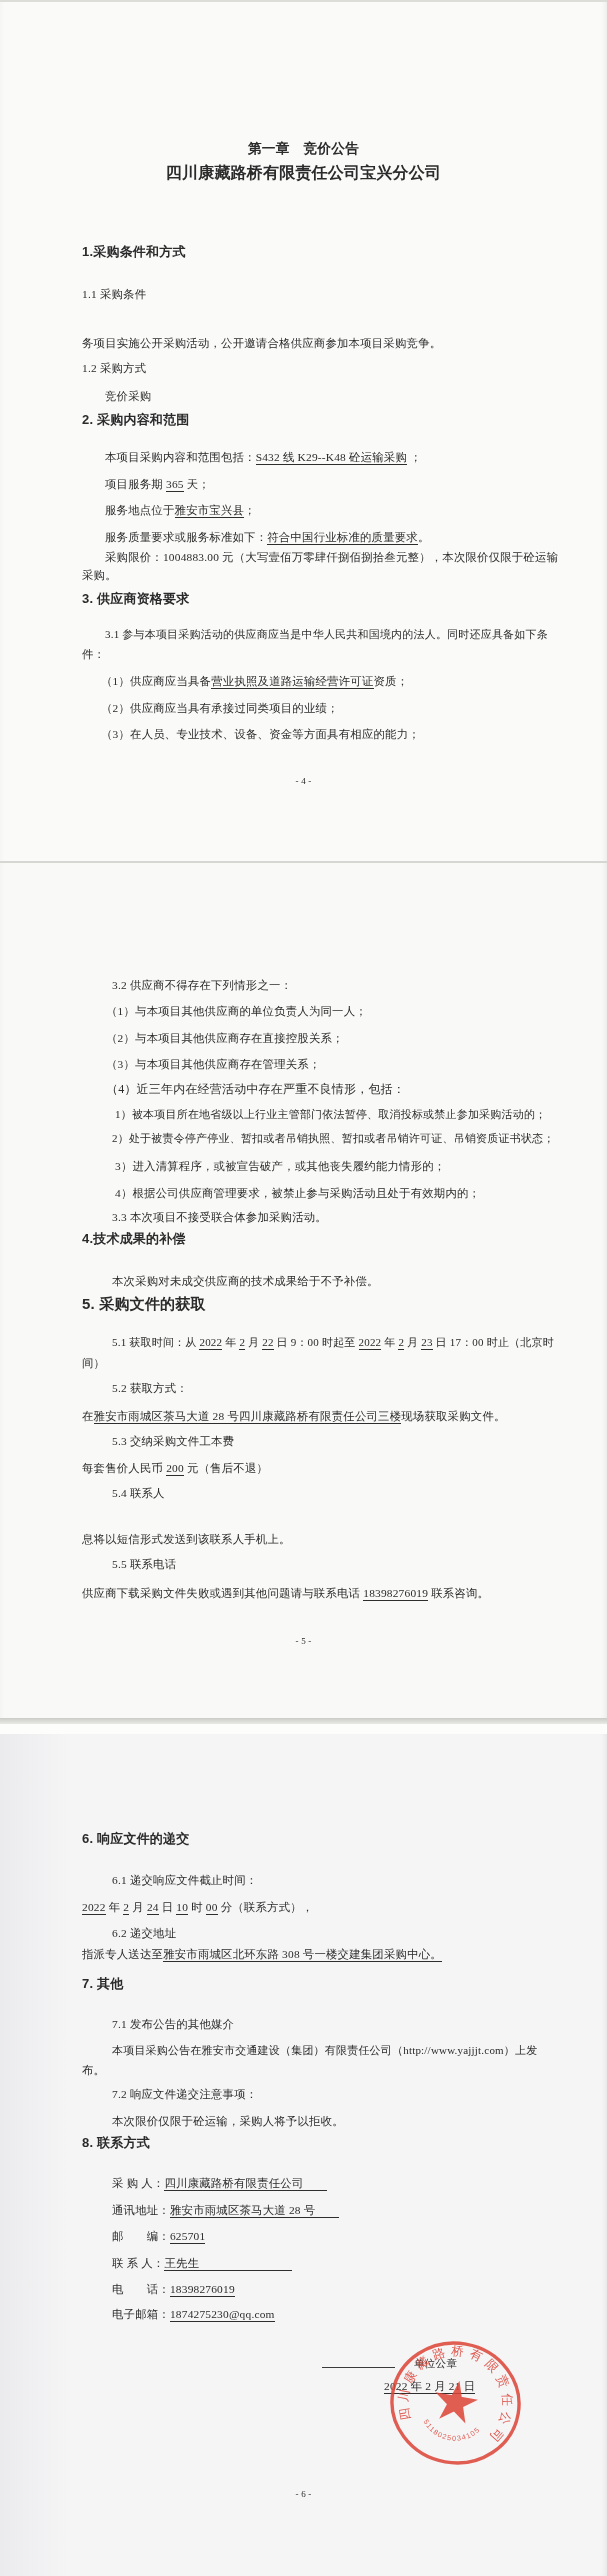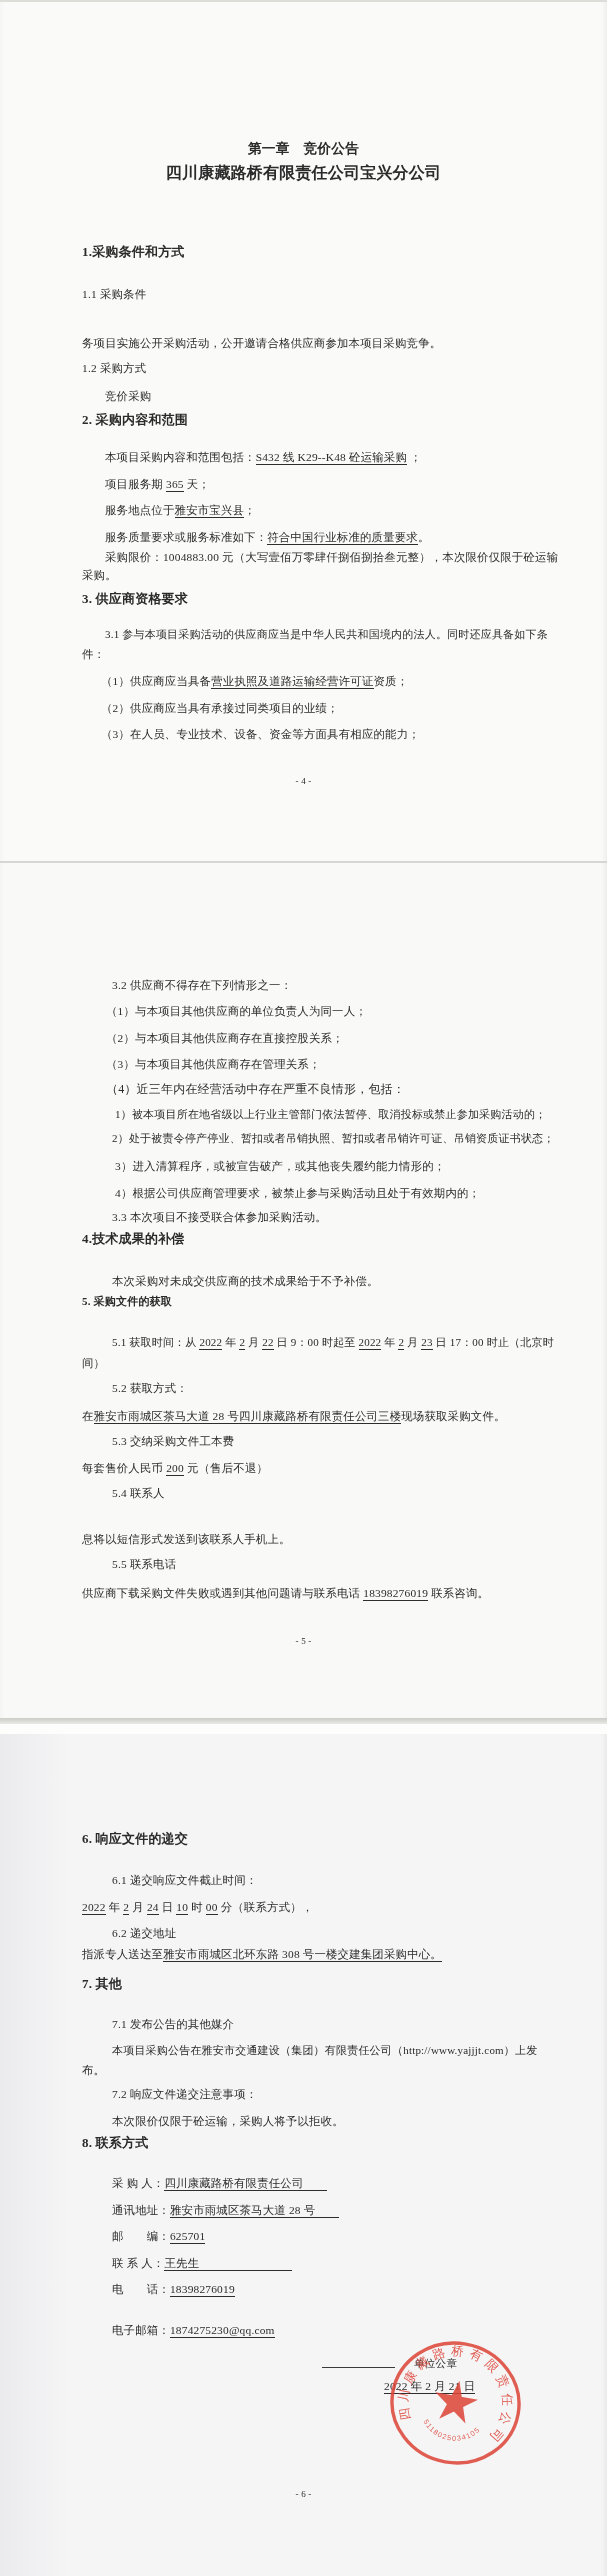--- a/index.html
+++ b/index.html
@@ -8,21 +8,21 @@
     font-family:"Liberation Serif","DejaVu Serif",serif;
   }
   #doc{position:absolute;left:0;top:0;width:607px;height:2576px;overflow:hidden;}
   .strip{position:absolute;left:0;width:607px;}
   .page-strip{box-shadow:inset -6px 0 7.6px -6px rgba(0,0,0,.10), inset 6px 0 7.6px -6.8px rgba(0,0,0,.05);}
   .line{
     position:absolute;white-space:nowrap;line-height:1.25;color:#2b2b2b;
     letter-spacing:0.2px;
   }
   .line.center{left:0;width:607px;text-align:center;}
-  .line.bold{font-weight:700;font-family:Liberation Serif, serif;}
+  .line.bold{font-weight:700;font-family:Liberation Sans, sans-serif;}
   .u{border-bottom:1.1px solid #2e2e2e;padding-bottom:0.8px;}
   .sig-line{position:absolute;border-bottom:1.5px solid #3a3a3a;height:0;}
   #stamp-svg{position:absolute;opacity:.86;}
 </style>
 </head>
 <body>
 
 <div id="doc">
     <div class="strip page-strip" style="top: 0px; height: 863px; background: rgb(250, 250, 249);"></div>
     <div class="strip page-strip" style="top: 863px; height: 855px; background: rgb(249, 249, 247);"></div>
@@ -58,21 +58,21 @@
     <div class="line" style="top: 1031px; left: 106px; font-size: 11.4px;"><span>（2）与本项目其他供应商存在直接控股关系；</span></div>
     <div class="line" style="top: 1057px; left: 106px; font-size: 11.4px;"><span>（3）与本项目其他供应商存在管理关系；</span></div>
     <div class="line" style="top: 1082px; left: 106px; font-size: 12px;"><span>（4）近三年内在经营活动中存在严重不良情形，包括：</span></div>
     <div class="line" style="top: 1108px; left: 115px; font-size: 11px;"><span>1）被本项目所在地省级以上行业主管部门依法暂停、取消投标或禁止参加采购活动的；</span></div>
     <div class="line" style="top: 1132px; left: 112px; font-size: 11px;"><span>2）处于被责令停产停业、暂扣或者吊销执照、暂扣或者吊销许可证、吊销资质证书状态；</span></div>
     <div class="line" style="top: 1159px; left: 115px; font-size: 11.4px;"><span>3）进入清算程序，或被宣告破产，或其他丧失履约能力情形的；</span></div>
     <div class="line" style="top: 1186px; left: 115px; font-size: 11.4px;"><span>4）根据公司供应商管理要求，被禁止参与采购活动且处于有效期内的；</span></div>
     <div class="line" style="top: 1210px; left: 112px; font-size: 11.4px;"><span>3.3  本次项目不接受联合体参加采购活动。</span></div>
     <div class="line bold" style="top: 1231px; left: 82px; font-size: 13px;"><span>4.技术成果的补偿</span></div>
     <div class="line" style="top: 1274px; left: 112px; font-size: 11.4px;"><span>本次采购对未成交供应商的技术成果给于不予补偿。</span></div>
-    <div class="line bold" style="top: 1295px; left: 82px; font-size: 11px;"><span>5.  采购文件的获取</span></div>
+    <div class="line bold" style="top: 1295px; left: 82px; font-size: 15px;"><span>5.  采购文件的获取</span></div>
     <div class="line" style="top: 1336px; left: 112px; font-size: 11px;"><span>5.1 获取时间：从 </span><span class="u">2022</span><span> 年 </span><span class="u">2</span><span> 月 </span><span class="u">22</span><span> 日 9：00 时起至 </span><span class="u">2022</span><span> 年 </span><span class="u">2</span><span> 月 </span><span class="u">23</span><span> 日 17：00 时止（北京时</span></div>
     <div class="line" style="top: 1356px; left: 82px; font-size: 11.4px;"><span>间）</span></div>
     <div class="line" style="top: 1381px; left: 112px; font-size: 11.4px;"><span>5.2  获取方式：</span></div>
     <div class="line" style="top: 1409px; left: 82px; font-size: 11.4px;"><span>在</span><span class="u">雅安市雨城区茶马大道 28 号四川康藏路桥有限责任公司三楼</span><span>现场获取采购文件。</span></div>
     <div class="line" style="top: 1434px; left: 112px; font-size: 11.4px;"><span>5.3 交纳采购文件工本费</span></div>
     <div class="line" style="top: 1461px; left: 82px; font-size: 11.4px;"><span>每套售价人民币 </span><span class="u">200</span><span>  元（售后不退）</span></div>
     <div class="line" style="top: 1486px; left: 112px; font-size: 11.4px;"><span>5.4 联系人</span></div>
     <div class="line" style="top: 1532px; left: 82px; font-size: 11.4px;"><span>息将以短信形式发送到该联系人手机上。</span></div>
     <div class="line" style="top: 1557px; left: 112px; font-size: 11.4px;"><span>5.5 联系电话</span></div>
     <div class="line" style="top: 1586px; left: 82px; font-size: 11.4px;"><span>供应商下载采购文件失败或遇到其他问题请与联系电话 </span><span class="u">18398276019</span><span> 联系咨询。</span></div>
@@ -87,21 +87,21 @@
     <div class="line" style="top: 2044px; left: 112px; font-size: 11px;"><span>本项目采购公告在雅安市交通建设（集团）有限责任公司（http://www.yajjjt.com）上发</span></div>
     <div class="line" style="top: 2063px; left: 82px; font-size: 11.4px;"><span>布。</span></div>
     <div class="line" style="top: 2087px; left: 112px; font-size: 11.4px;"><span>7.2 响应文件递交注意事项：</span></div>
     <div class="line" style="top: 2114px; left: 112px; font-size: 11.4px;"><span>本次限价仅限于砼运输，采购人将予以拒收。</span></div>
     <div class="line bold" style="top: 2135px; left: 82px; font-size: 13px;"><span>8.  联系方式</span></div>
     <div class="line" style="top: 2176px; left: 112px; font-size: 11.4px;"><span>采 购 人：</span><span class="u">四川康藏路桥有限责任公司　　</span></div>
     <div class="line" style="top: 2203px; left: 112px; font-size: 11.4px;"><span>通讯地址：</span><span class="u">雅安市雨城区茶马大道 28 号　　</span></div>
     <div class="line" style="top: 2229px; left: 112px; font-size: 11.4px;"><span>邮　　编：</span><span class="u">625701</span></div>
     <div class="line" style="top: 2256px; left: 112px; font-size: 11.4px;"><span>联 系 人：</span><span class="u">王先生　　　　　　　　</span></div>
     <div class="line" style="top: 2282px; left: 112px; font-size: 11.4px;"><span>电　　话：</span><span class="u">18398276019</span></div>
-    <div class="line" style="top: 2307px; left: 112px; font-size: 11.4px; margin-top: 16px;"><span>电子邮箱：</span><span class="u">1874275230@qq.com</span></div>
+    <div class="line" style="top: 2307px; left: 112px; font-size: 11.4px;"><span>电子邮箱：</span><span class="u">1874275230@qq.com</span></div>
     <div class="line" style="top: 2357px; left: 414px; font-size: 10.6px;"><span>单位公章</span></div>
     <div class="line" style="top: 2379px; left: 384px; font-size: 11.4px;"><span class="u">2022 年 2 月 21 日</span></div>
     <div class="line center" style="top: 2489px; font-size: 9px;"><span>- 6 -</span></div>
     <div class="sig-line" style="left: 322px; top: 2367px; width: 73px;"></div>
     <svg id="stamp-svg" width="159" height="152" viewBox="0 0 210 200" style="left: 376px; top: 2327px;">
       <defs>
         <path id="arcTop" d="M 53.4 136.2 A 63 63 0 1 1 156.6 136.2"></path>
         <path id="arcBottom" d="M 63 124 A 47 47 0 0 0 147 124"></path>
       </defs>
       <g transform="rotate(10 105 100)">

